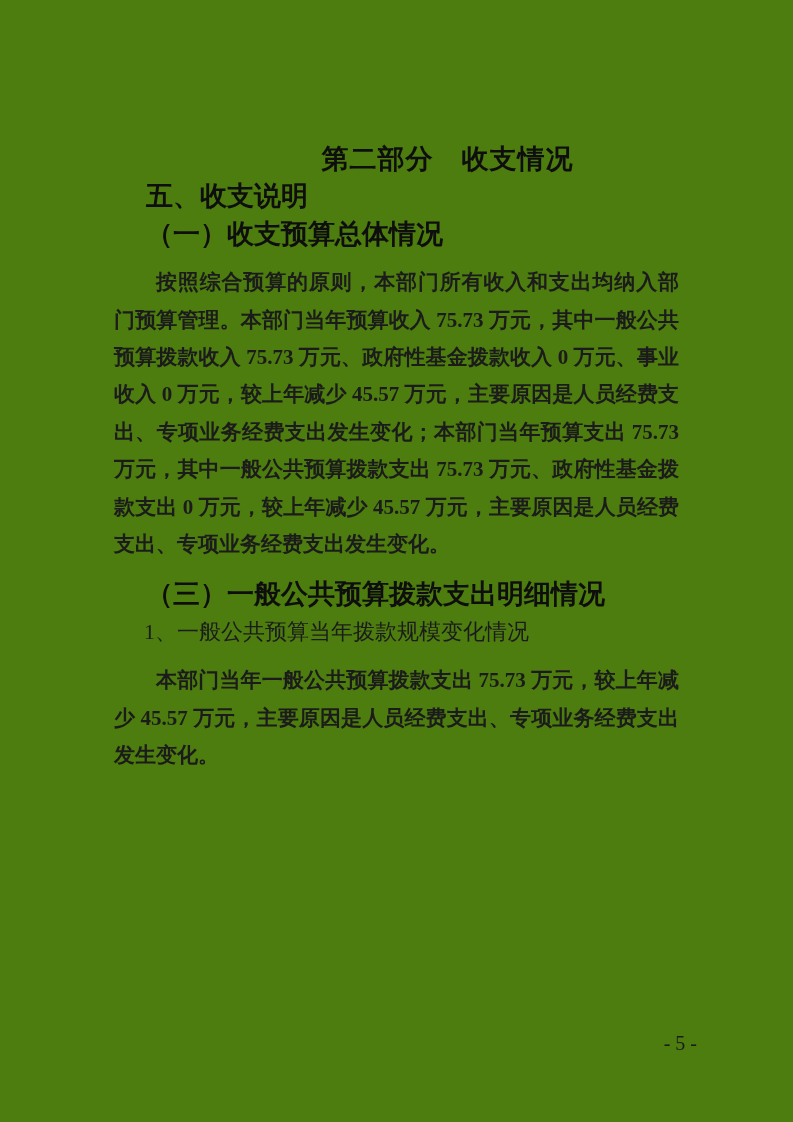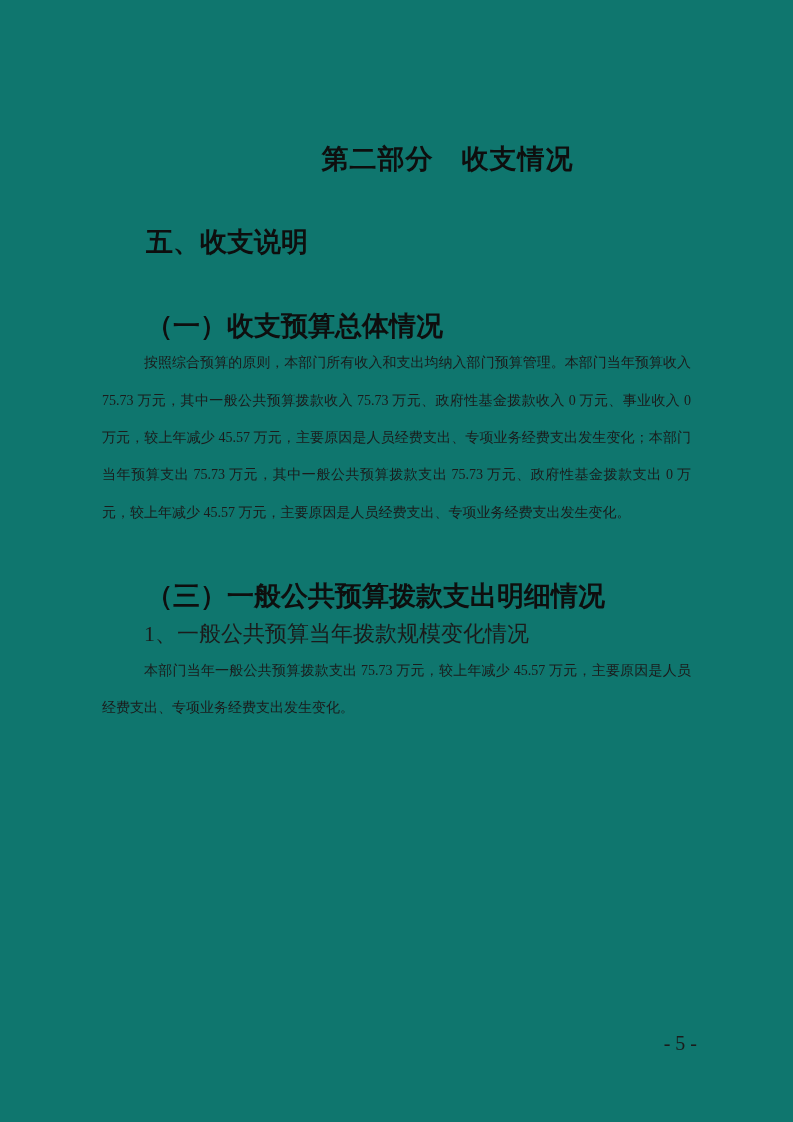--- a/index.html
+++ b/index.html
@@ -4,21 +4,21 @@
 <style>
   html, body {
     margin: 0;
     padding: 0;
     background: #ffffff;
   }
   .page {
     position: relative;
     width: 793px;
     height: 1122px;
-    background: #0f766e;
+    background: #4d7c0f;
     overflow: hidden;
     color: #161616;
   }
   .content {
     position: absolute;
     left: 102px;
     top: 140px;
     width: 589px;
   }
   
@@ -35,32 +35,32 @@
   }
   
   .heading {
     font-family: "DejaVu Sans", sans-serif;
     font-weight: bold;
     font-size: 27px;
     line-height: 37.4px;
     text-indent: 44px;
     color: #0e0e0e;
     white-space: nowrap;
-    margin-top: 46px;
   }
   
   .para {
     font-family: "Liberation Serif", serif;
-    font-size: 14px;
+    font-size: 21px;
     line-height: 37.4px;
     text-align: justify;
     text-justify: inter-character;
     text-indent: 42px;
     color: #1b1b1b;
-    margin: 0;
+    margin: 12px;
+    font-weight: bold;
   }
   .sub-item {
     font-family: "Liberation Serif", serif;
     font-size: 22px;
     line-height: 37.4px;
     text-indent: 42px;
     color: #1b1b1b;
     white-space: nowrap;
   }
   .page-num {

